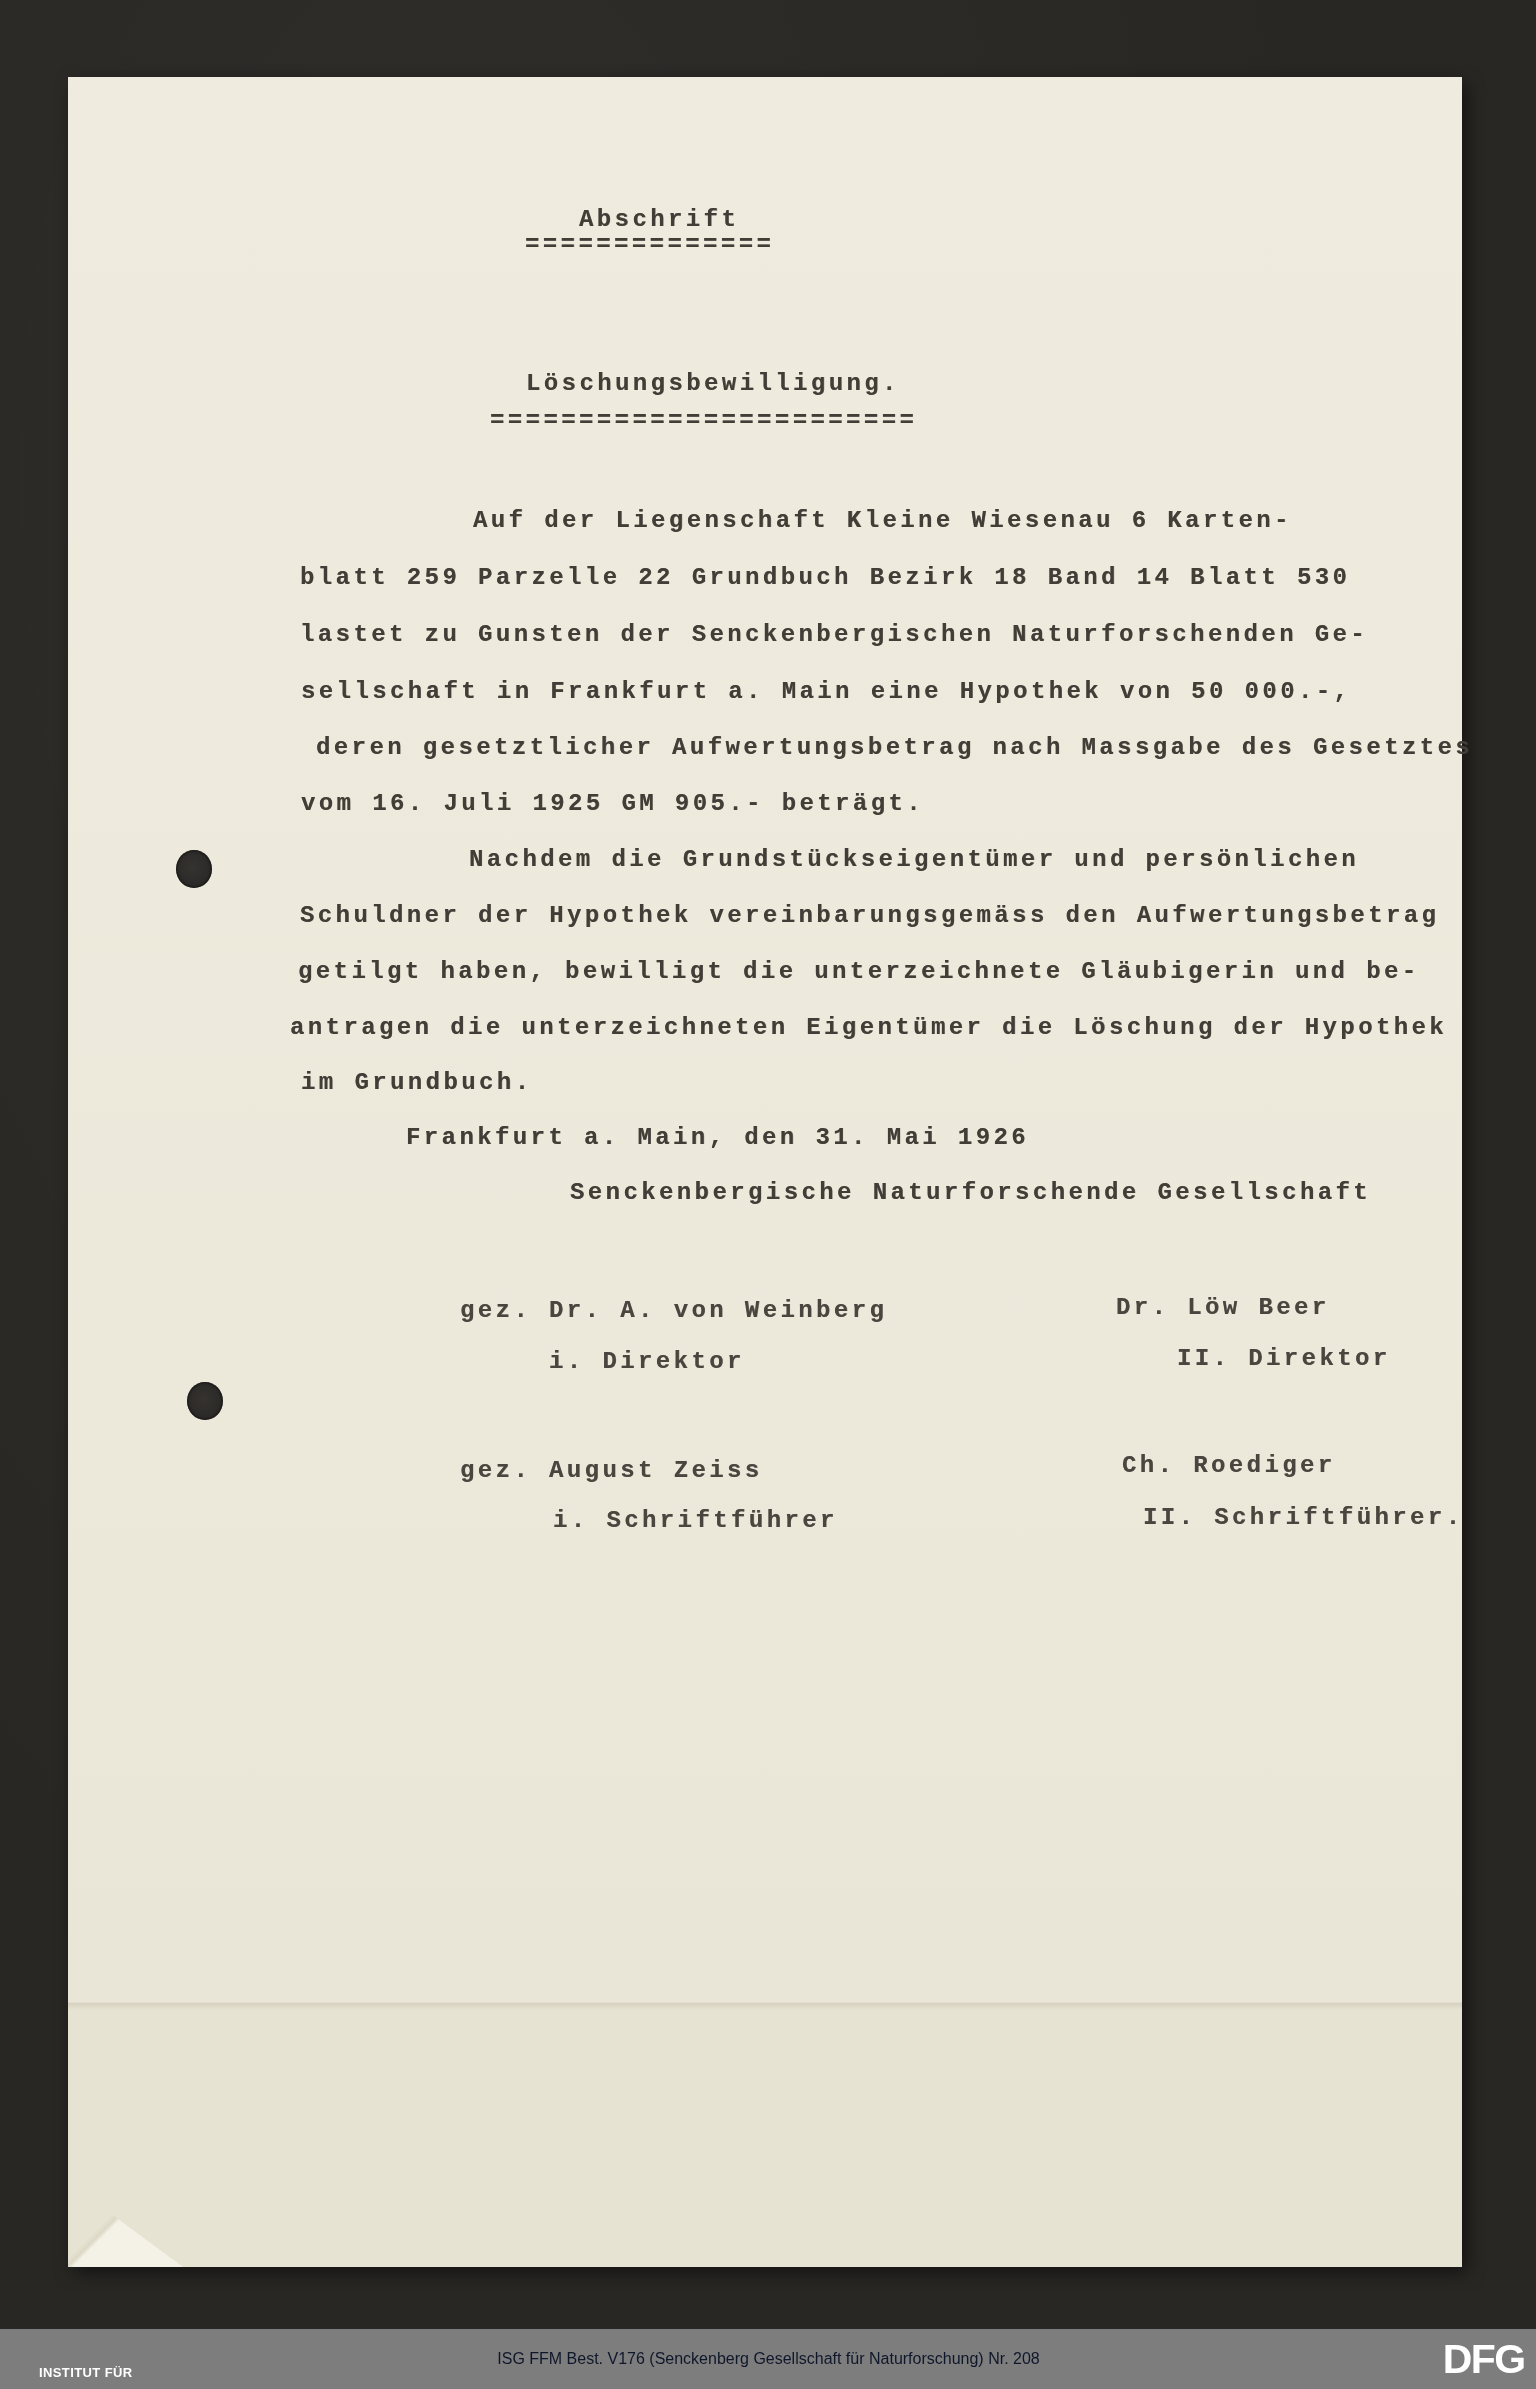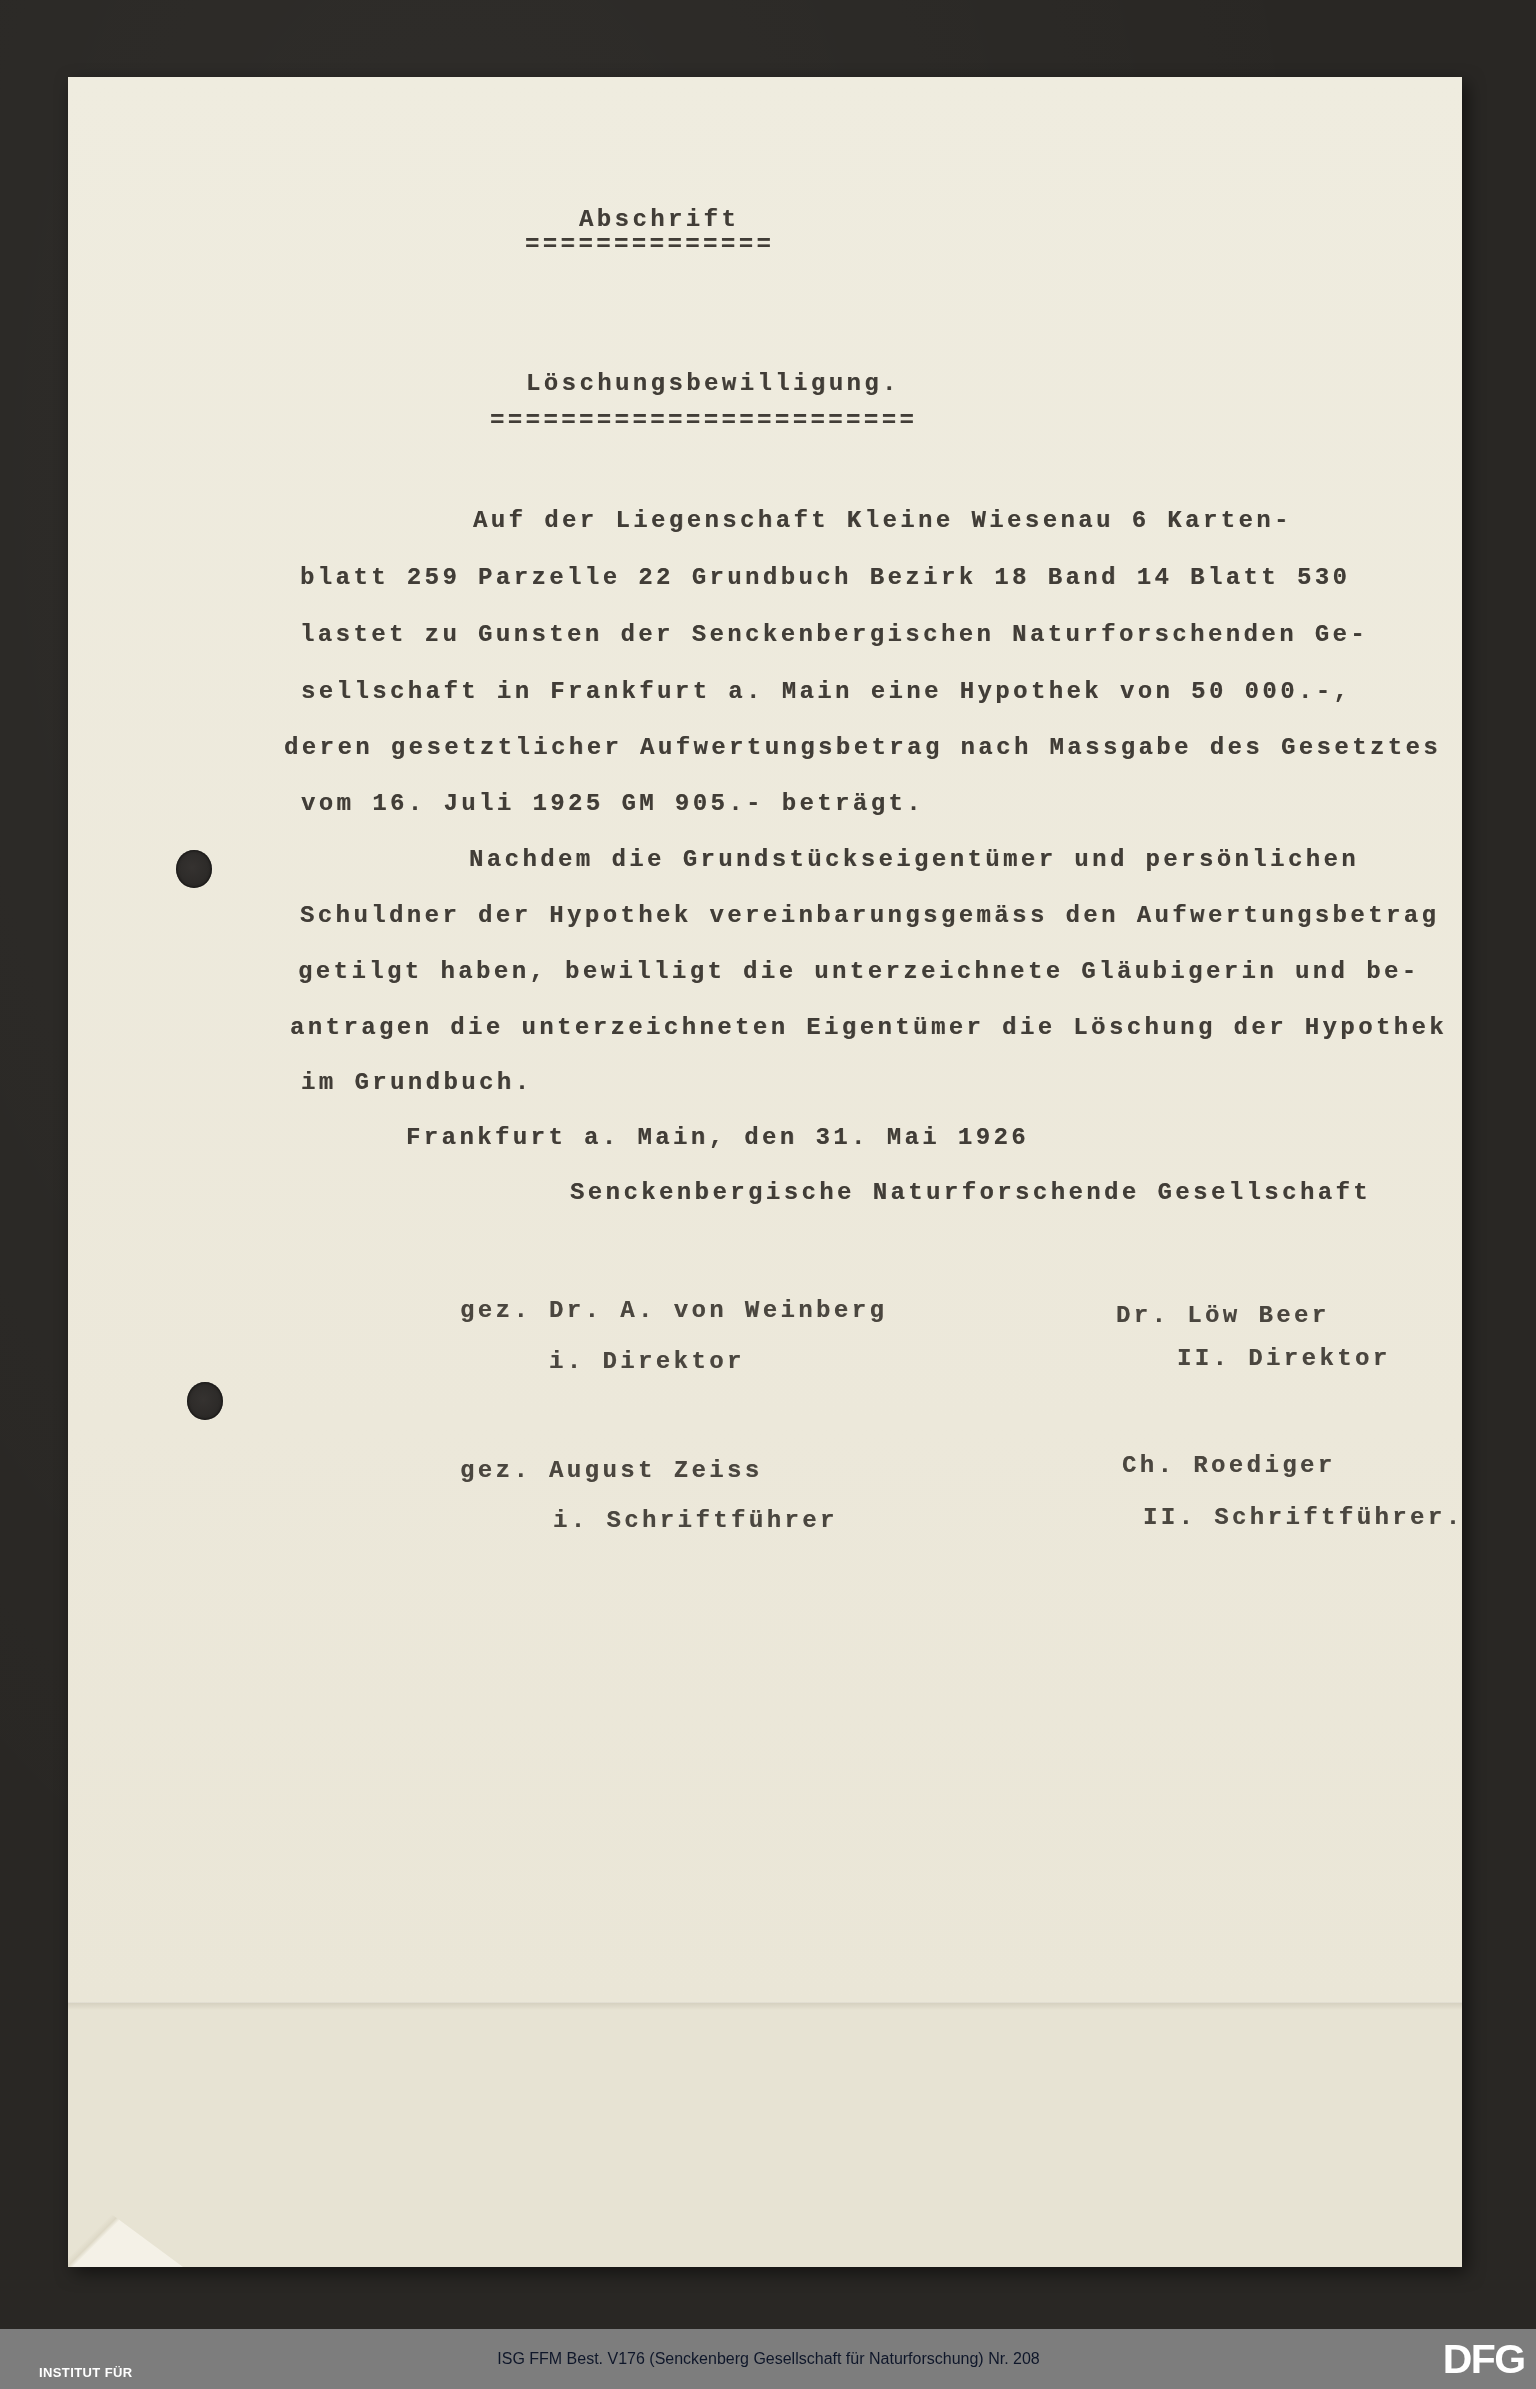--- a/index.html
+++ b/index.html
@@ -93,33 +93,33 @@
   <div class="tl" style="left:579px;top:206px;">Abschrift</div>
   <div class="tl" style="left:525px;top:231px;">==============</div>
 
   <div class="tl" style="left:526px;top:370px;">Löschungsbewilligung.</div>
   <div class="tl" style="left:490px;top:407px;">========================</div>
 
   <div class="tl" style="left:473px;top:507px;">Auf der Liegenschaft Kleine Wiesenau 6 Karten-</div>
   <div class="tl" style="left:300px;top:564px;">blatt 259 Parzelle 22 Grundbuch Bezirk 18 Band 14 Blatt 530</div>
   <div class="tl" style="left:300px;top:621px;">lastet zu Gunsten der Senckenbergischen Naturforschenden Ge-</div>
   <div class="tl" style="left:301px;top:678px;">sellschaft in Frankfurt a. Main eine Hypothek von 50 000.-,</div>
-  <div class="tl" style="left:284px;top:734px;">deren gesetztlicher Aufwertungsbetrag nach Massgabe des Gesetztes</div>
+  <div class="tl" style="left:316px;top:734px;">deren gesetztlicher Aufwertungsbetrag nach Massgabe des Gesetztes</div>
   <div class="tl" style="left:301px;top:790px;">vom 16. Juli 1925 GM 905.- beträgt.</div>
   <div class="tl" style="left:469px;top:846px;">Nachdem die Grundstückseigentümer und persönlichen</div>
   <div class="tl" style="left:300px;top:902px;">Schuldner der Hypothek vereinbarungsgemäss den Aufwertungsbetrag</div>
   <div class="tl" style="left:298px;top:958px;">getilgt haben, bewilligt die unterzeichnete Gläubigerin und be-</div>
   <div class="tl" style="left:290px;top:1014px;">antragen die unterzeichneten Eigentümer die Löschung der Hypothek</div>
   <div class="tl" style="left:301px;top:1069px;">im Grundbuch.</div>
 
   <div class="tl" style="left:406px;top:1124px;">Frankfurt a. Main, den 31. Mai 1926</div>
   <div class="tl" style="left:570px;top:1179px;">Senckenbergische Naturforschende Gesellschaft</div>
 
   <div class="tl faded" style="left:460px;top:1297px;">gez. Dr. A. von Weinberg</div>
-  <div class="tl faded" style="left:1116px;top:1294px;margin-top:8px;">Dr. Löw Beer</div>
+  <div class="tl faded" style="left:1116px;top:1294px;">Dr. Löw Beer</div>
   <div class="tl faded" style="left:549px;top:1348px;">i. Direktor</div>
   <div class="tl faded" style="left:1177px;top:1345px;">II. Direktor</div>
 
   <div class="tl faded" style="left:460px;top:1457px;">gez. August Zeiss</div>
   <div class="tl faded" style="left:1122px;top:1452px;">Ch. Roediger</div>
   <div class="tl faded" style="left:553px;top:1507px;">i. Schriftführer</div>
   <div class="tl faded" style="left:1143px;top:1504px;">II. Schriftführer.</div>
 
   <div class="footer-bar">
     <div class="institute">

